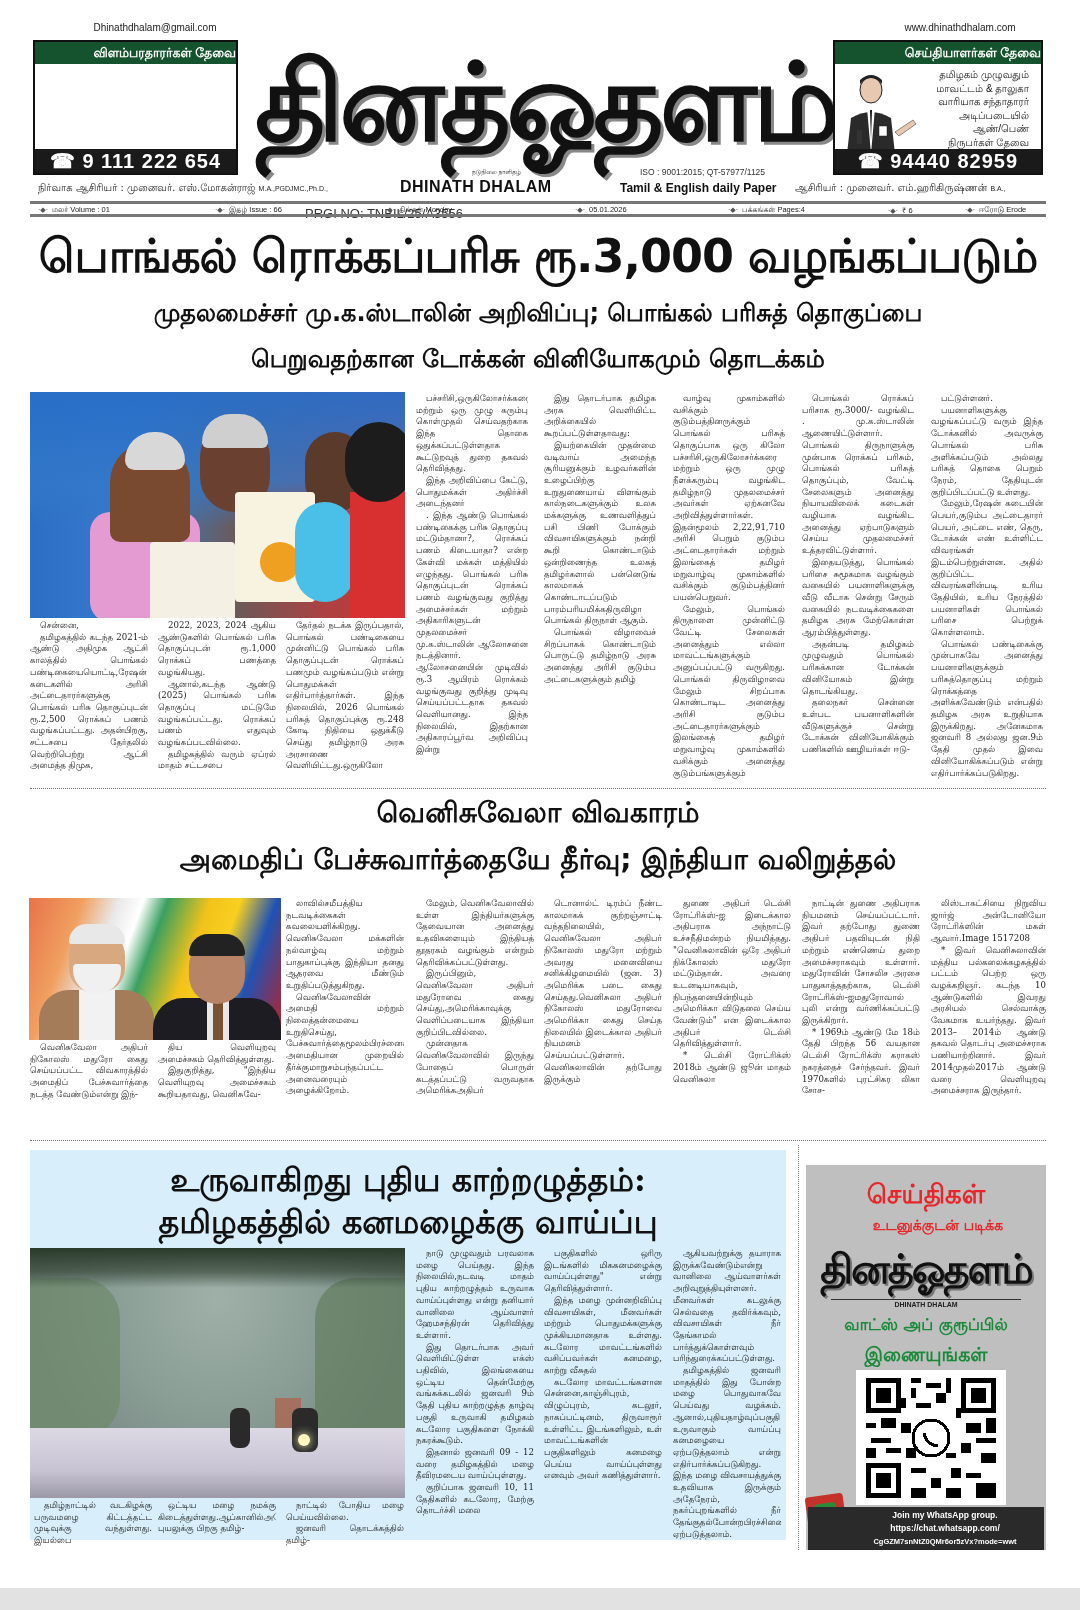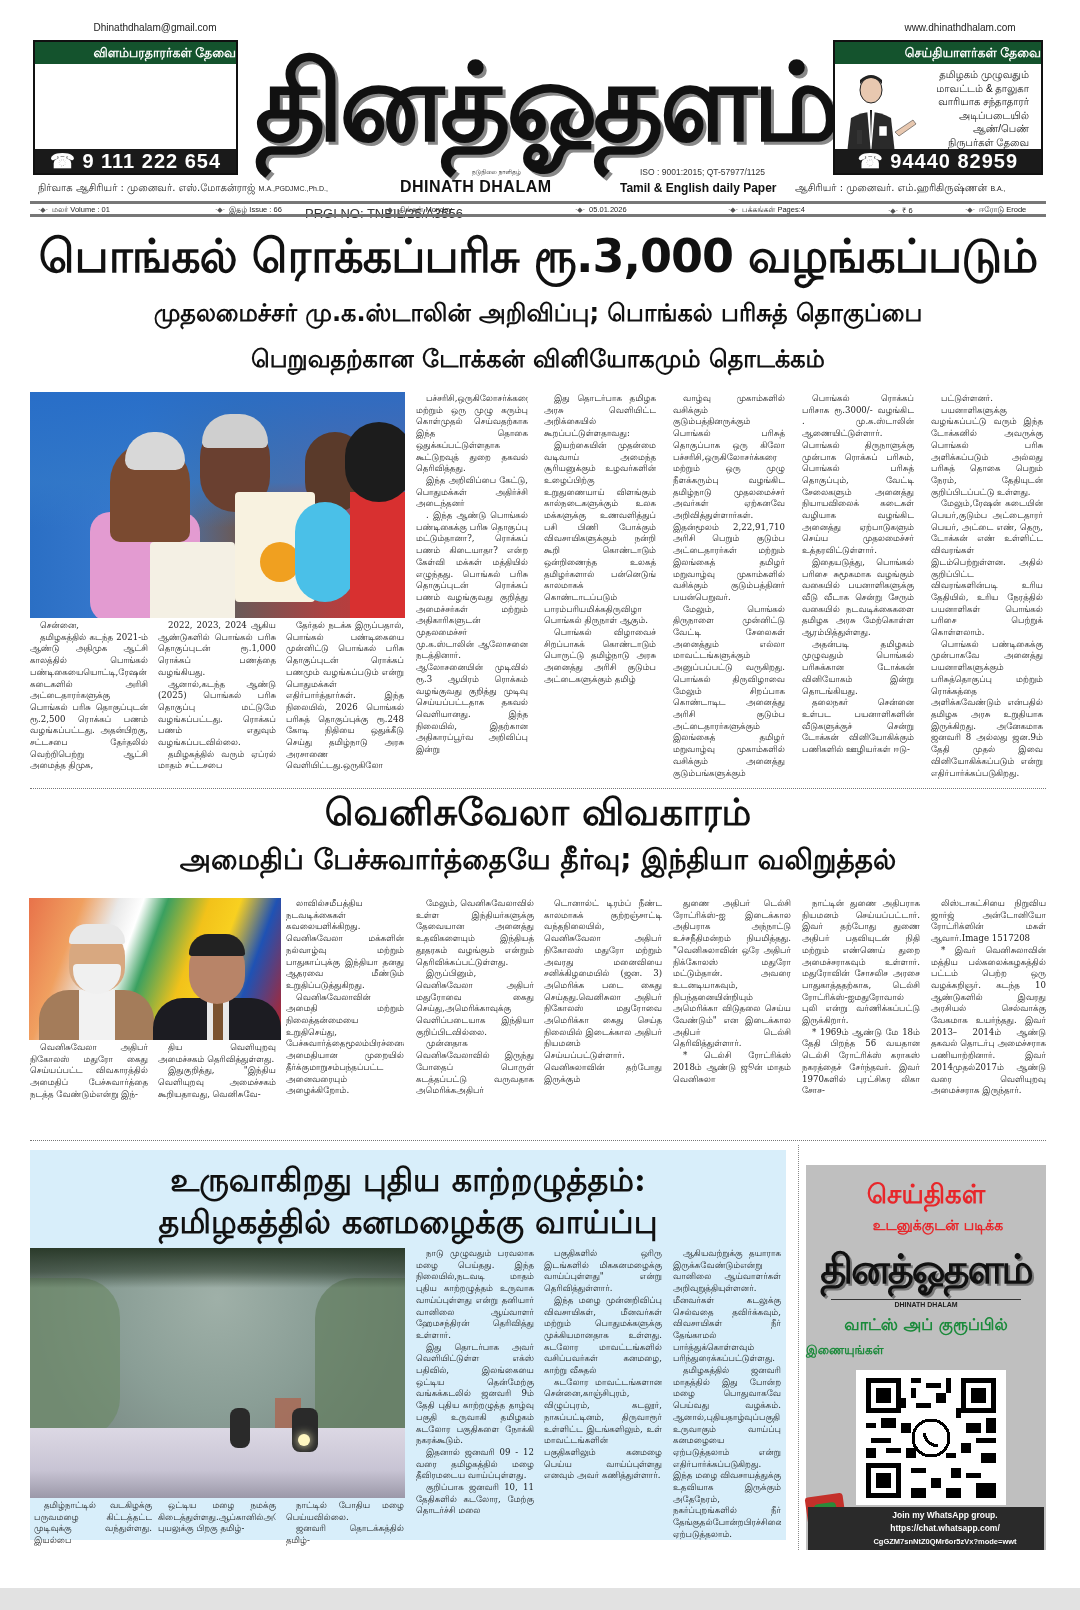--- a/index.html
+++ b/index.html
@@ -84,35 +84,35 @@
   .photo-rain .light { position:absolute; left:268px; top:186px; width:12px; height:12px; border-radius:50%; background:#fff6c0; box-shadow:0 0 10px #fff6c0; }
   .photo-rain .truck { position:absolute; left:245px; top:150px; width:26px; height:30px; background:#b06048; opacity:0.7; }
 
   
   .col { position: absolute; font-family: "DejaVu Serif", serif; font-size: 8.6px; line-height: 11.7px; color: #1a1a1a; text-align: justify; overflow: hidden; }
   .col p { text-indent: 10px; }
 
   .rule-dotted { position: absolute; height: 0; border-top: 1px dotted #777; }
   .rule-vert { position: absolute; width: 0; border-left: 1px dotted #888; }
 
-  .hl-venez1 { left: 30px; top: 793px; width: 1016px; font-size: 37px; line-height: 40px; }
+  .hl-venez1 { left: 30px; top: 793px; width: 1016px; font-size: 28px; line-height: 40px; }
   .hl-venez2 { left: 30px; top: 840px; width: 1016px; font-size: 28px; line-height: 40px; }
 
   .rain-bg { position: absolute; left: 30px; top: 1150px; width: 756px; height: 390px; background: #d8eefa; }
   .hl-rain1 { left: 30px; top: 1158px; width: 756px; font-size: 32px; line-height: 44px; font-family: "DejaVu Serif", serif; }
   .hl-rain2 { left: 30px; top: 1200px; width: 756px; font-size: 32px; line-height: 44px; font-family: "DejaVu Serif", serif; }
 
   
   .promo { position: absolute; left: 806px; top: 1165px; width: 240px; height: 385px; background: #bfbfbf; }
   .promo-title { position: absolute; left: 0; top: 14px; width: 240px; text-align: center; font-family: "DejaVu Sans", sans-serif; font-weight: bold; color: #e8262a; font-size: 26px; }
   .promo-sub { position: absolute; left: 12px; top: 52px; width: 240px; text-align: center; font-family: "DejaVu Sans", sans-serif; font-weight: bold; color: #e8262a; font-size: 14px; }
   .promo-logo { position: absolute; left: 0; top: 76px; width: 240px; text-align: center; font-family: "DejaVu Sans", sans-serif; font-weight: bold; color: #111; font-size: 40px; line-height: 56px; text-shadow: 2px 2px 0 #777; letter-spacing: -2px; }
   .promo-logo-en { position: absolute; left: 25px; top: 134px; width: 190px; text-align: center; font-family: "Liberation Sans", sans-serif; font-weight: bold; font-size: 7px; color: #222; border-top: 1px solid #333; line-height: 9px; }
   .promo-green1 { position: absolute; left: 0; top: 150px; width: 240px; text-align: center; font-family: "DejaVu Sans", sans-serif; font-weight: bold; color: #1a8a3a; font-size: 16px; }
-  .promo-green2 { position: absolute; left: 0; top: 178px; width: 240px; font-family: "DejaVu Sans", sans-serif; font-weight: bold; color: #1a8a3a; font-size: 12px; }
+  .promo-green2 { position: absolute; left: 0; top: 178px; width: 240px; text-align: center; font-family: "DejaVu Sans", sans-serif; font-weight: bold; color: #1a8a3a; font-size: 19px; }
   .qr { position: absolute; left: 50px; top: 205px; width: 150px; height: 135px; background: #fff; }
   .qr svg { position: absolute; left: 10px; top: 8px; width: 130px; height: 120px; }
   .promo-bar { position: absolute; left: 2px; top: 342px; width: 236px; height: 43px; background: #2a2a2a; color: #fff; font-family: "Liberation Sans", sans-serif; font-weight: bold; font-size: 8.5px; text-align: center; line-height: 13px; padding-top: 2px; padding-left: 38px; }
   .phone-icon { position: absolute; left: 2px; top: 330px; width: 38px; height: 52px; background: #c4302a; transform: rotate(-8deg); border-radius: 3px; }
   .phone-icon .scr { position:absolute; left:8px; top:8px; width:22px; height:22px; background:#2a8a3a; border-radius:4px; }
 </style>
 </head>
 <body>
 
 <div class="page">

